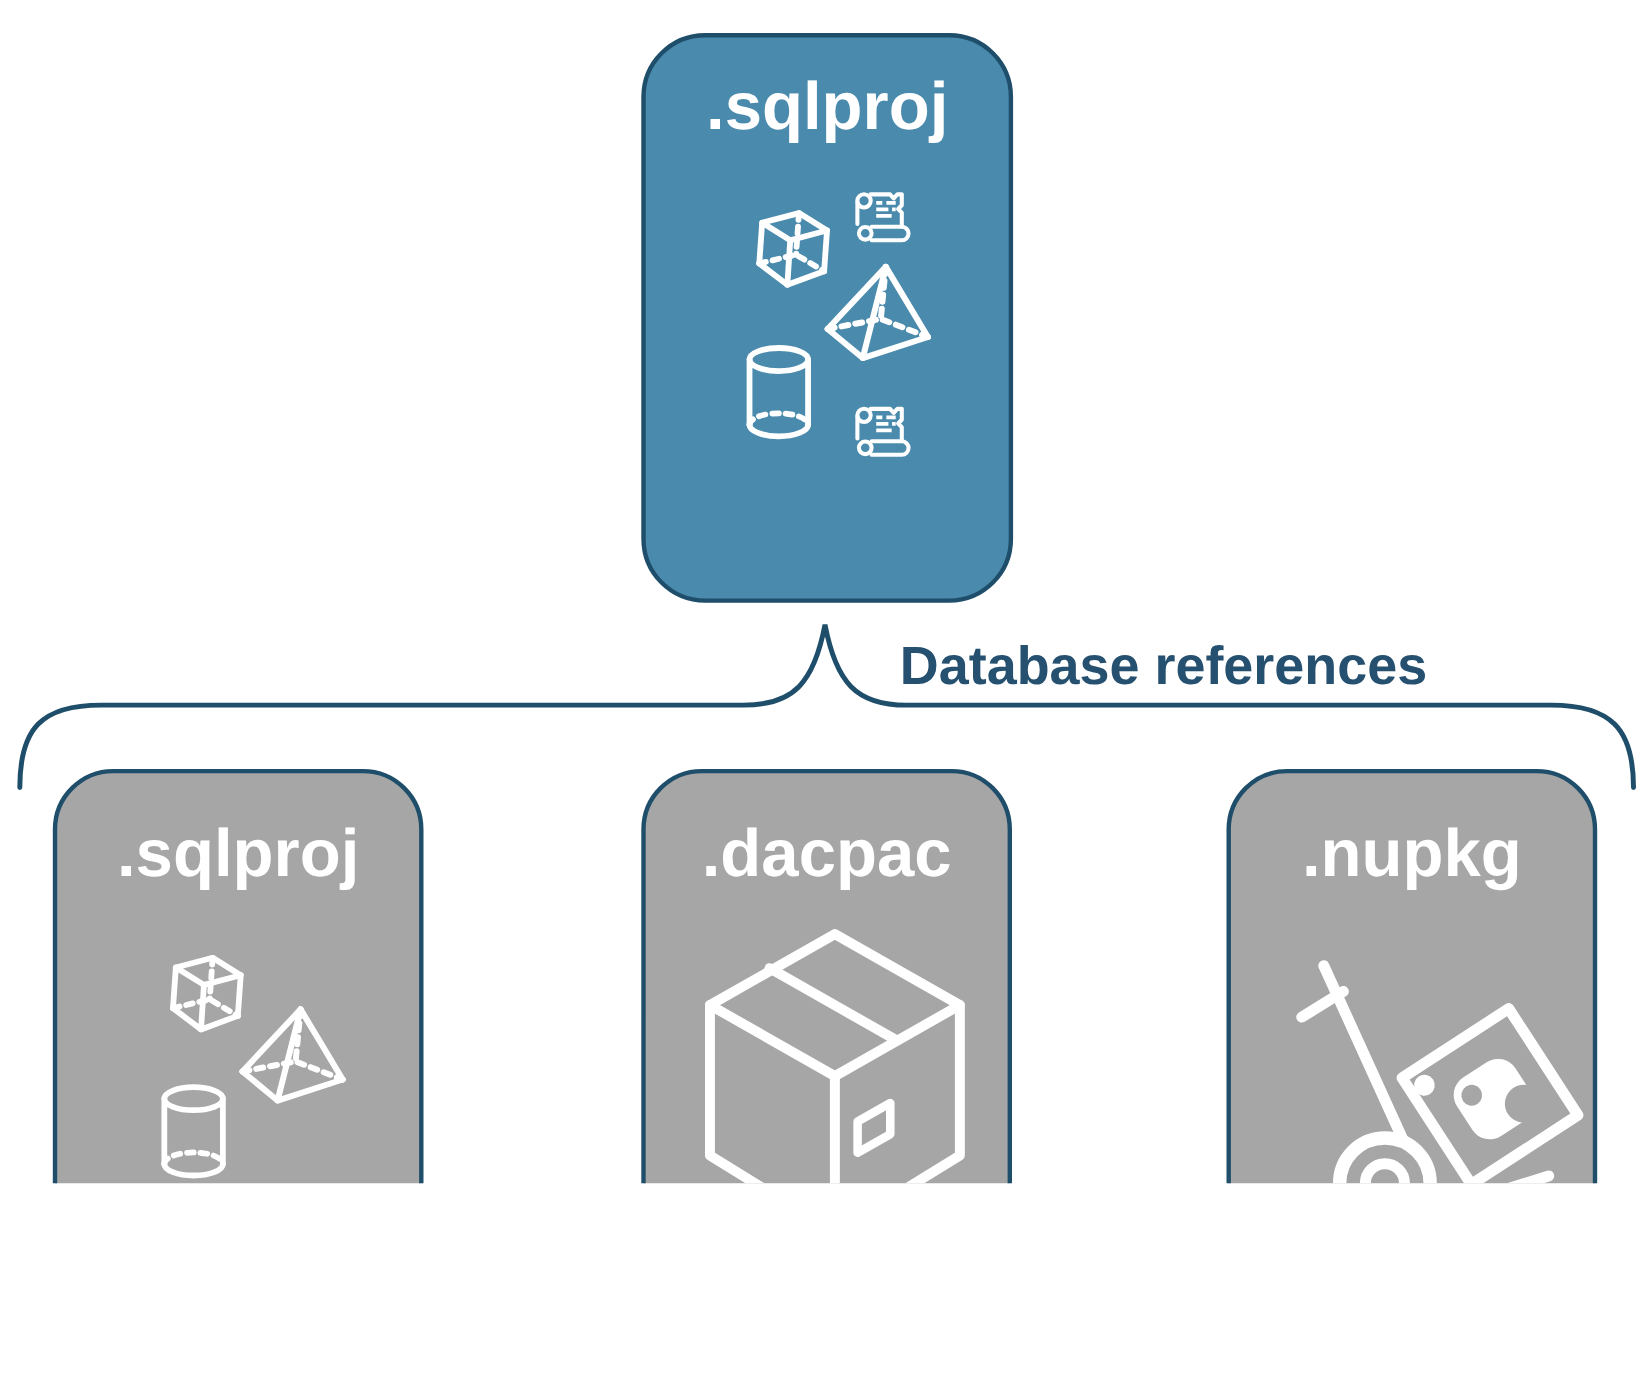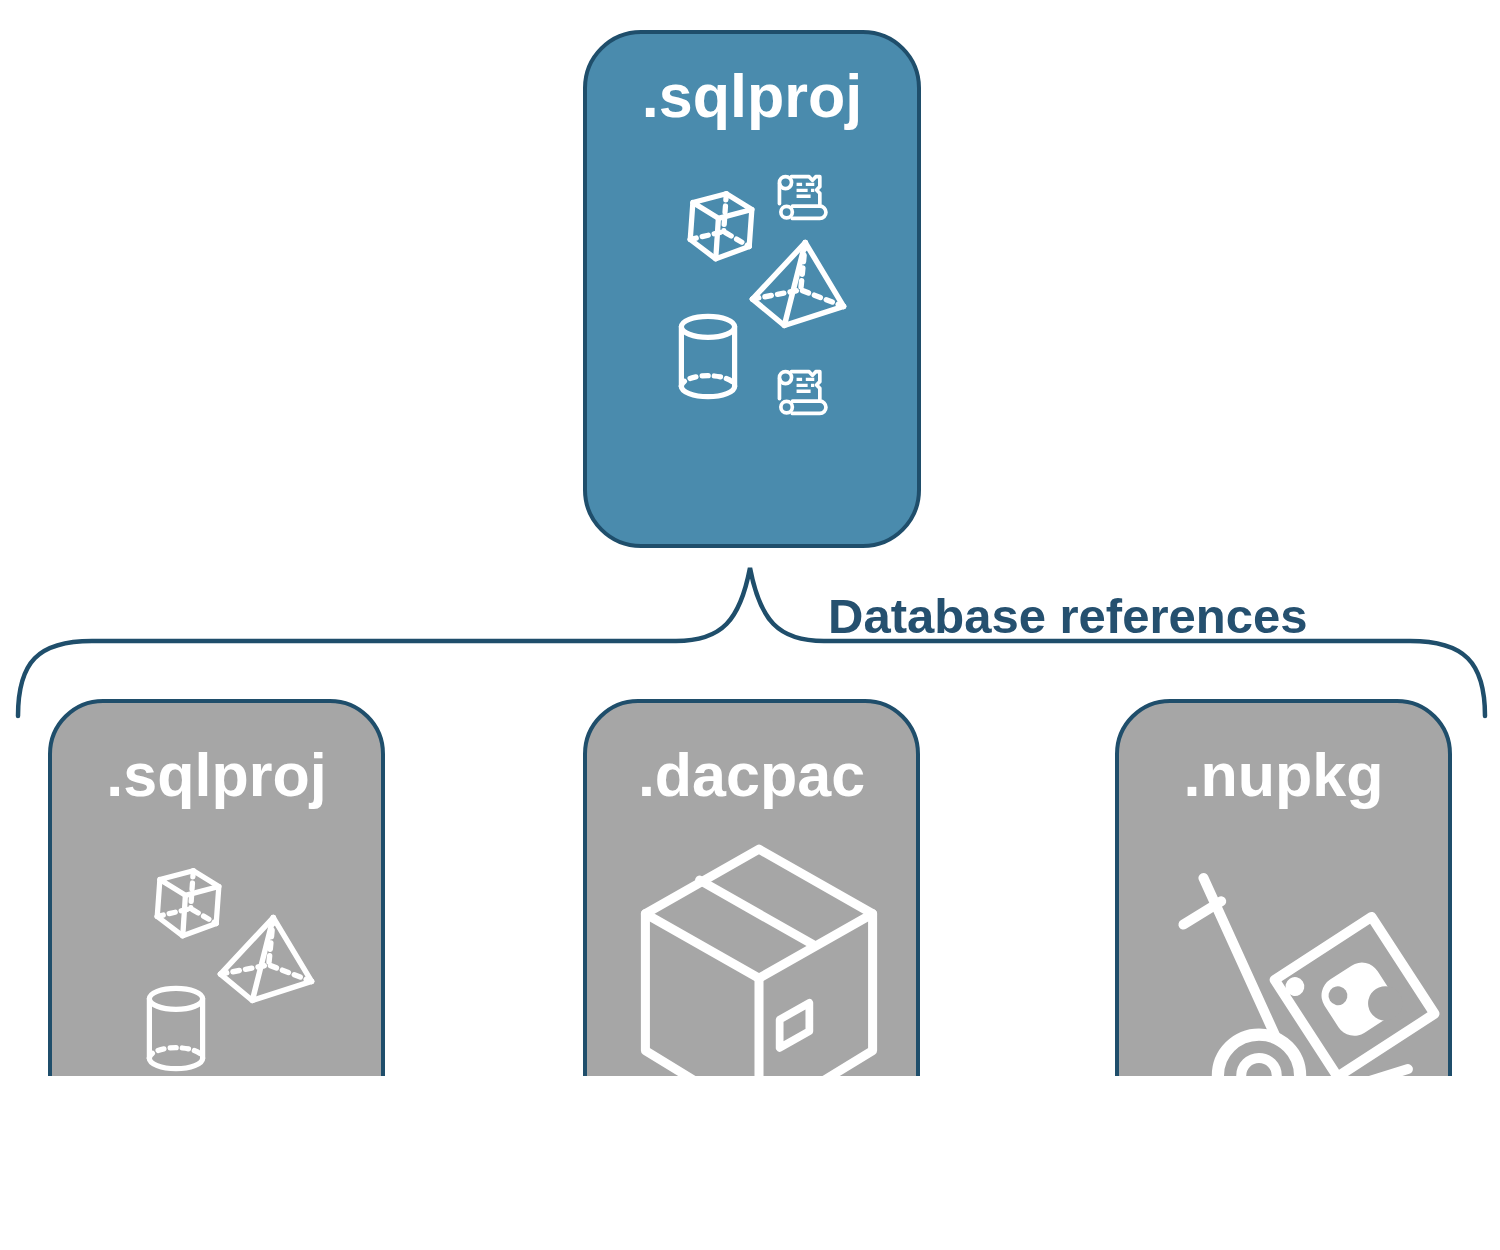--- a/index.html
+++ b/index.html
@@ -26,21 +26,21 @@
   .card-child-3{left:1115px;}
   .card-title{
     margin:0;text-align:center;color:var(--color-icon);
     font-weight:700;font-size:61px;line-height:1;letter-spacing:0;
   }
   .card-root .card-title{padding-top:32px;}
   .card-child .card-title{padding-top:42px;}
   .icon{position:absolute;color:var(--color-icon);display:block;}
   .connector-svg{position:absolute;left:0;top:550px;width:1500px;height:185px;color:var(--color-outline);}
   .connector-label{
-    position:absolute;left:812px;top:574px;margin:16px;
+    position:absolute;left:812px;top:574px;margin:6px;
     color:var(--color-label);font-weight:700;font-size:49px;line-height:1.1;white-space:nowrap;
   }
   .defs{position:absolute;width:0;height:0;overflow:hidden;}
 </style>
 </head>
 <body>
 
 <svg class="defs" xmlns="http://www.w3.org/2000/svg" aria-hidden="true">
   <defs>
 

